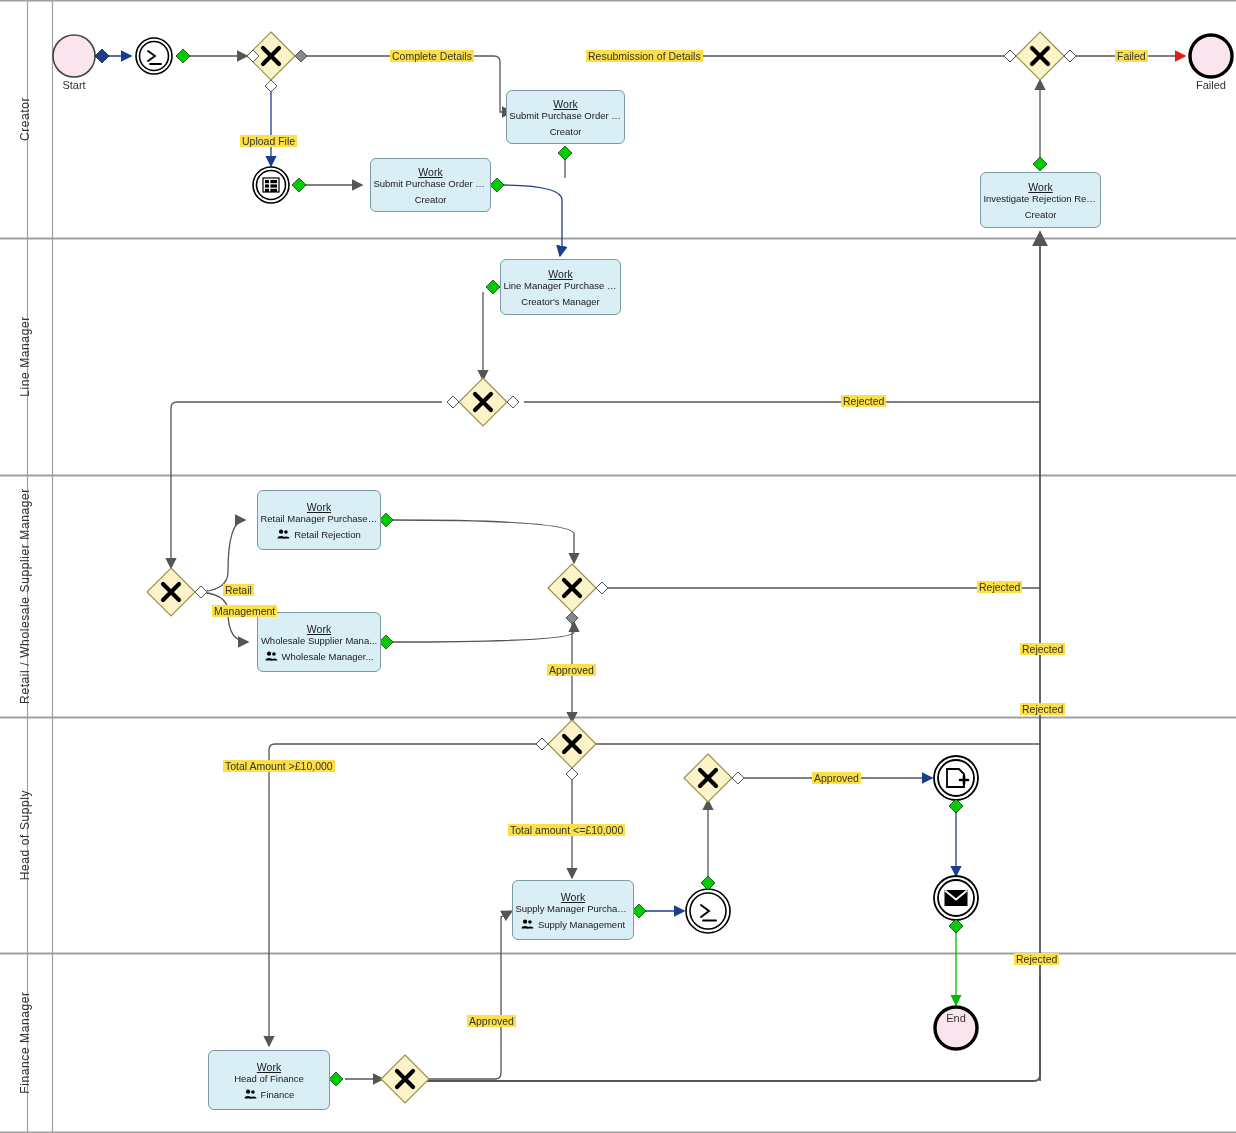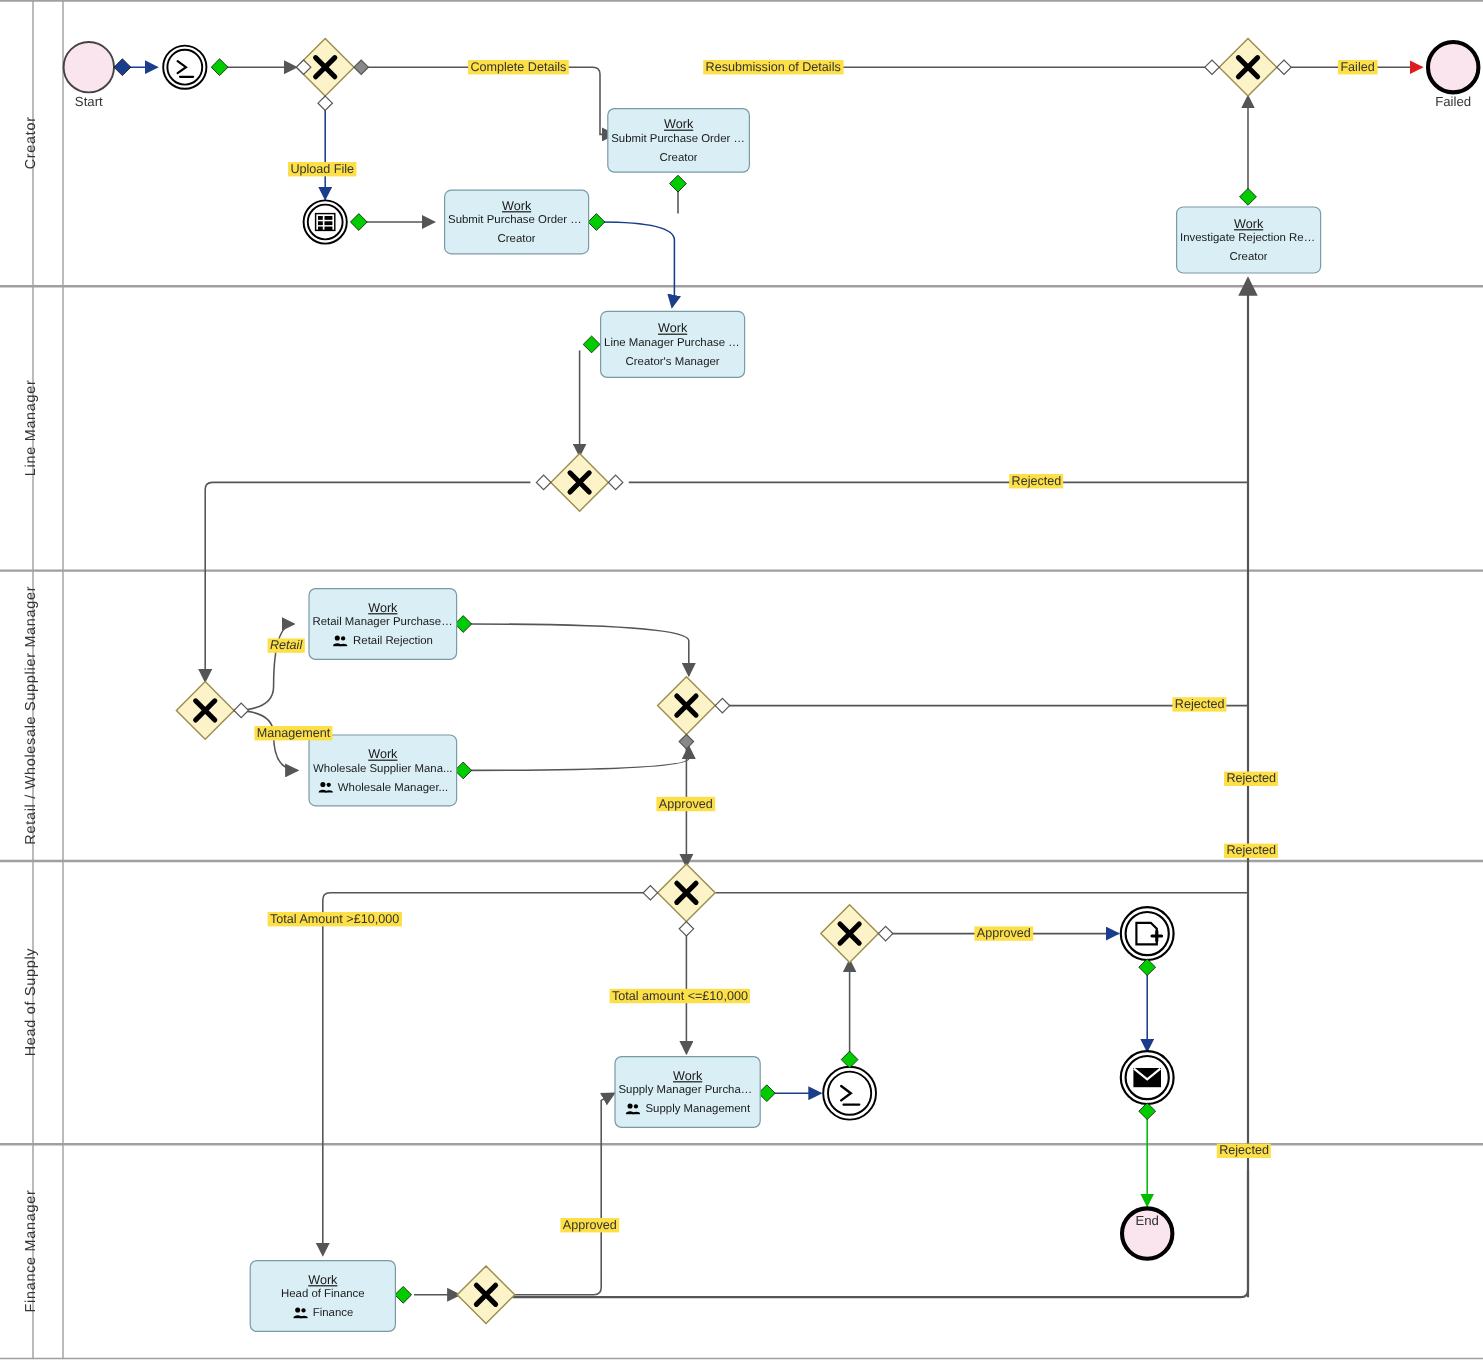--- a/index.html
+++ b/index.html
@@ -431,21 +431,21 @@
   <div class="edge-label" style="left:390px; top:50px;"><span>Complete Details</span></div>
 
   <div class="edge-label" style="left:586px; top:50px;"><span>Resubmission of Details</span></div>
 
   <div class="edge-label" style="left:240px; top:123px;margin-top:12px;"><span>Upload File</span></div>
 
   <div class="edge-label" style="left:1115px; top:50px;"><span>Failed</span></div>
 
   <div class="edge-label" style="left:841px; top:395px;"><span>Rejected</span></div>
 
-  <div class="edge-label" style="left:223px; top:532px;font-style:italic;"><span>Retail</span></div>
+  <div class="edge-label" style="left:223px; top:584px;"><span>Retail</span></div>
 
   <div class="edge-label" style="left:212px; top:605px;"><span>Management</span></div>
 
   <div class="edge-label" style="left:977px; top:581px;"><span>Rejected</span></div>
 
   <div class="edge-label" style="left:547px; top:664px;"><span>Approved</span></div>
 
   <div class="edge-label" style="left:1020px; top:643px;"><span>Rejected</span></div>
 
   <div class="edge-label" style="left:1020px; top:703px;"><span>Rejected</span></div>

